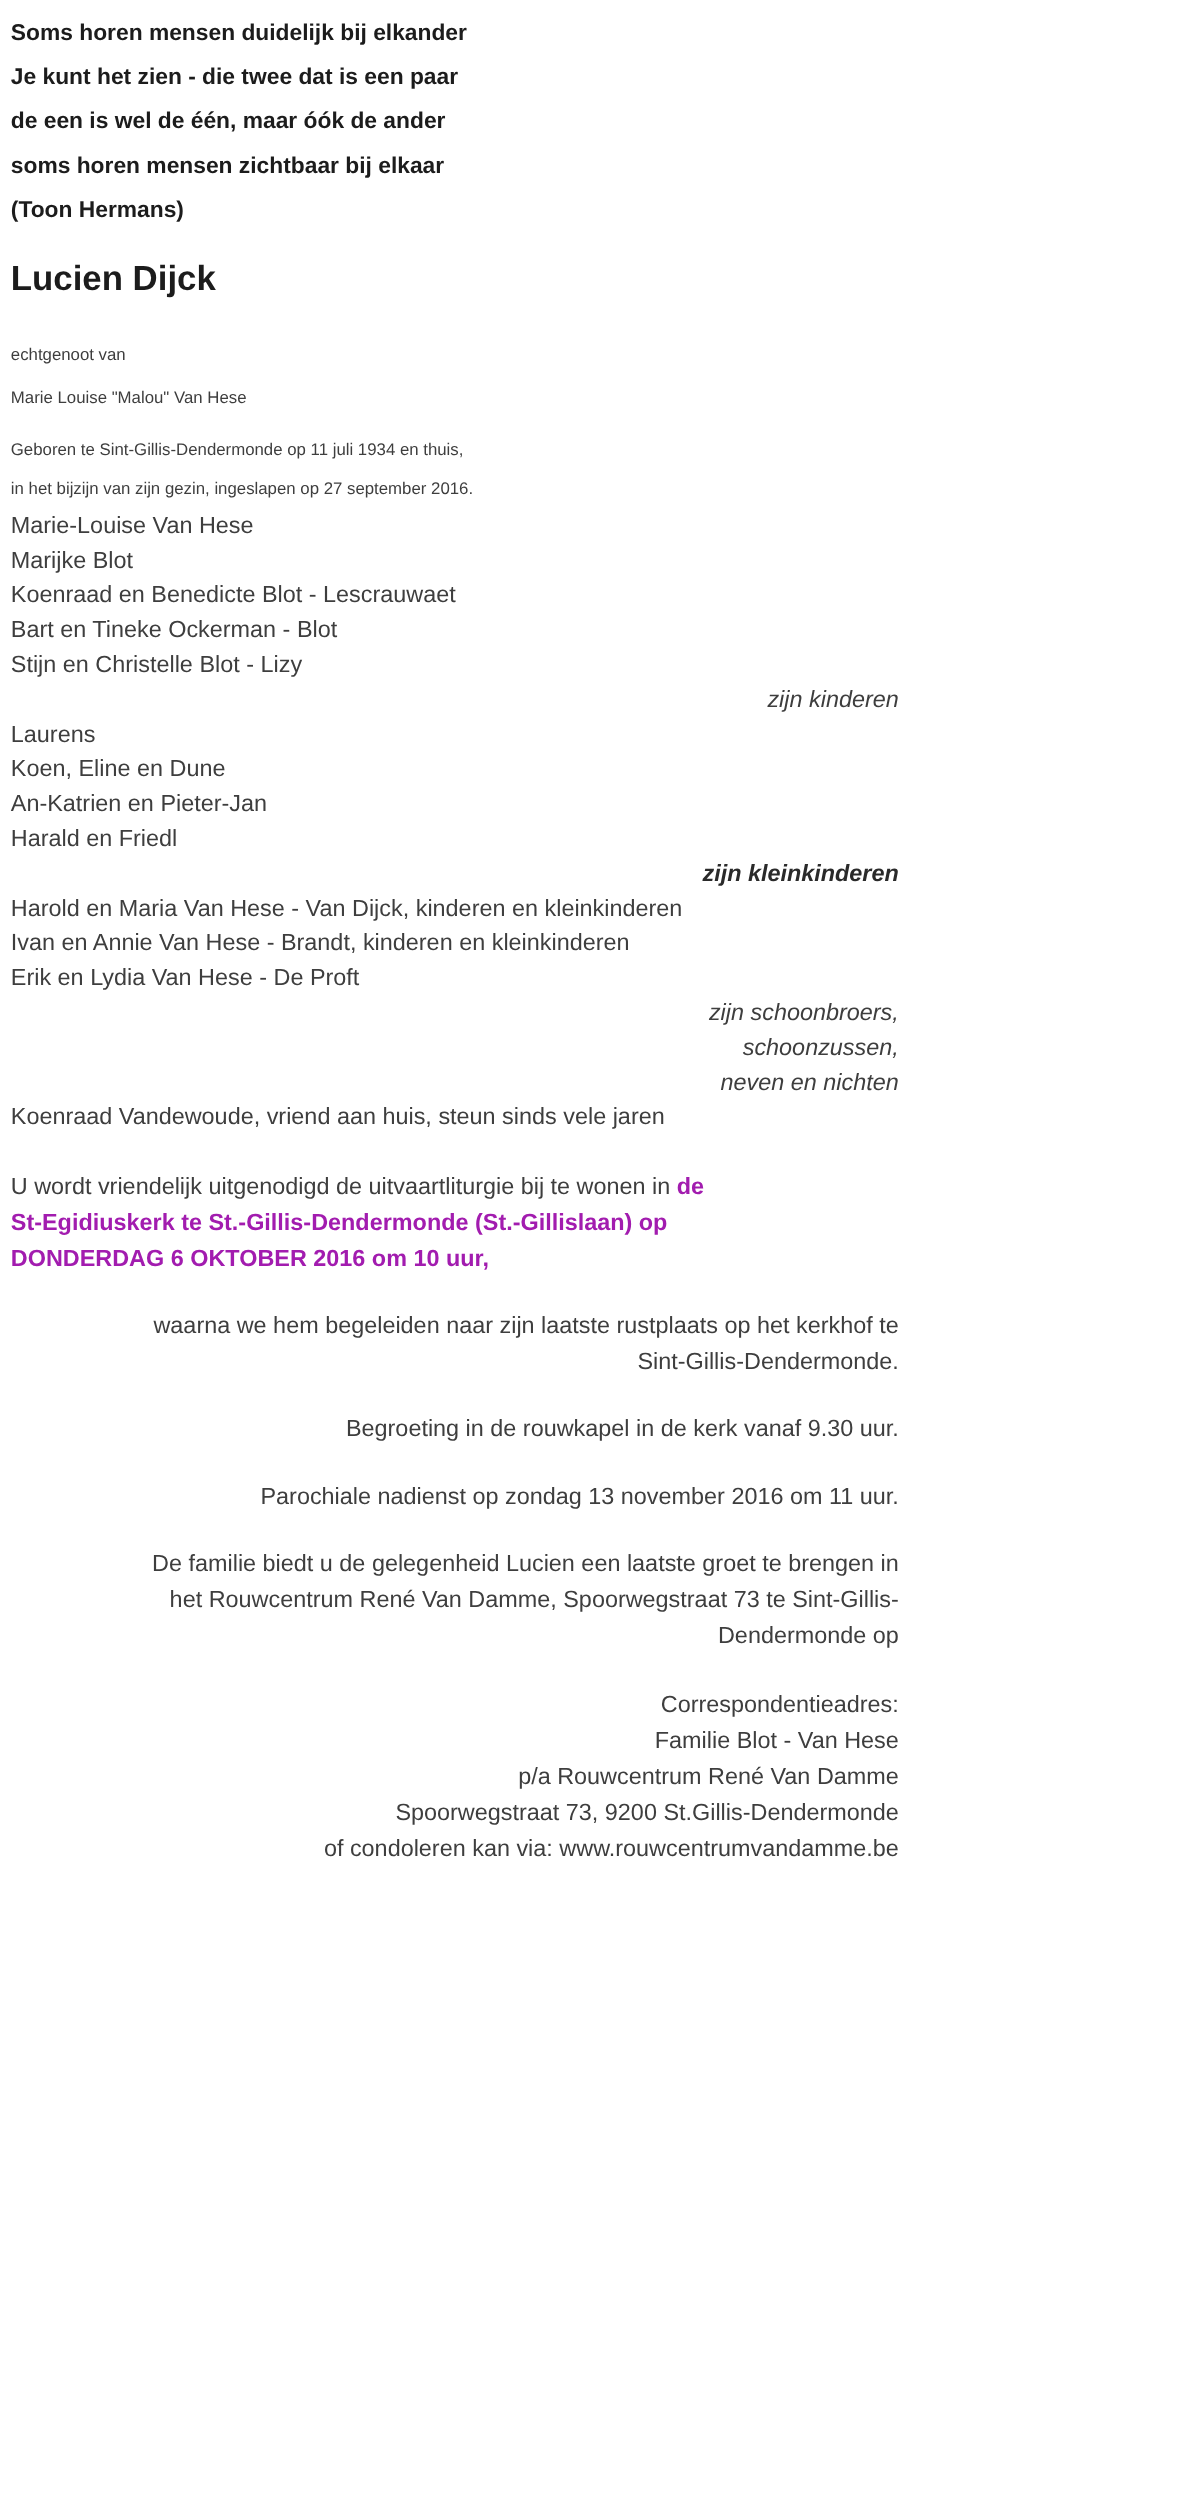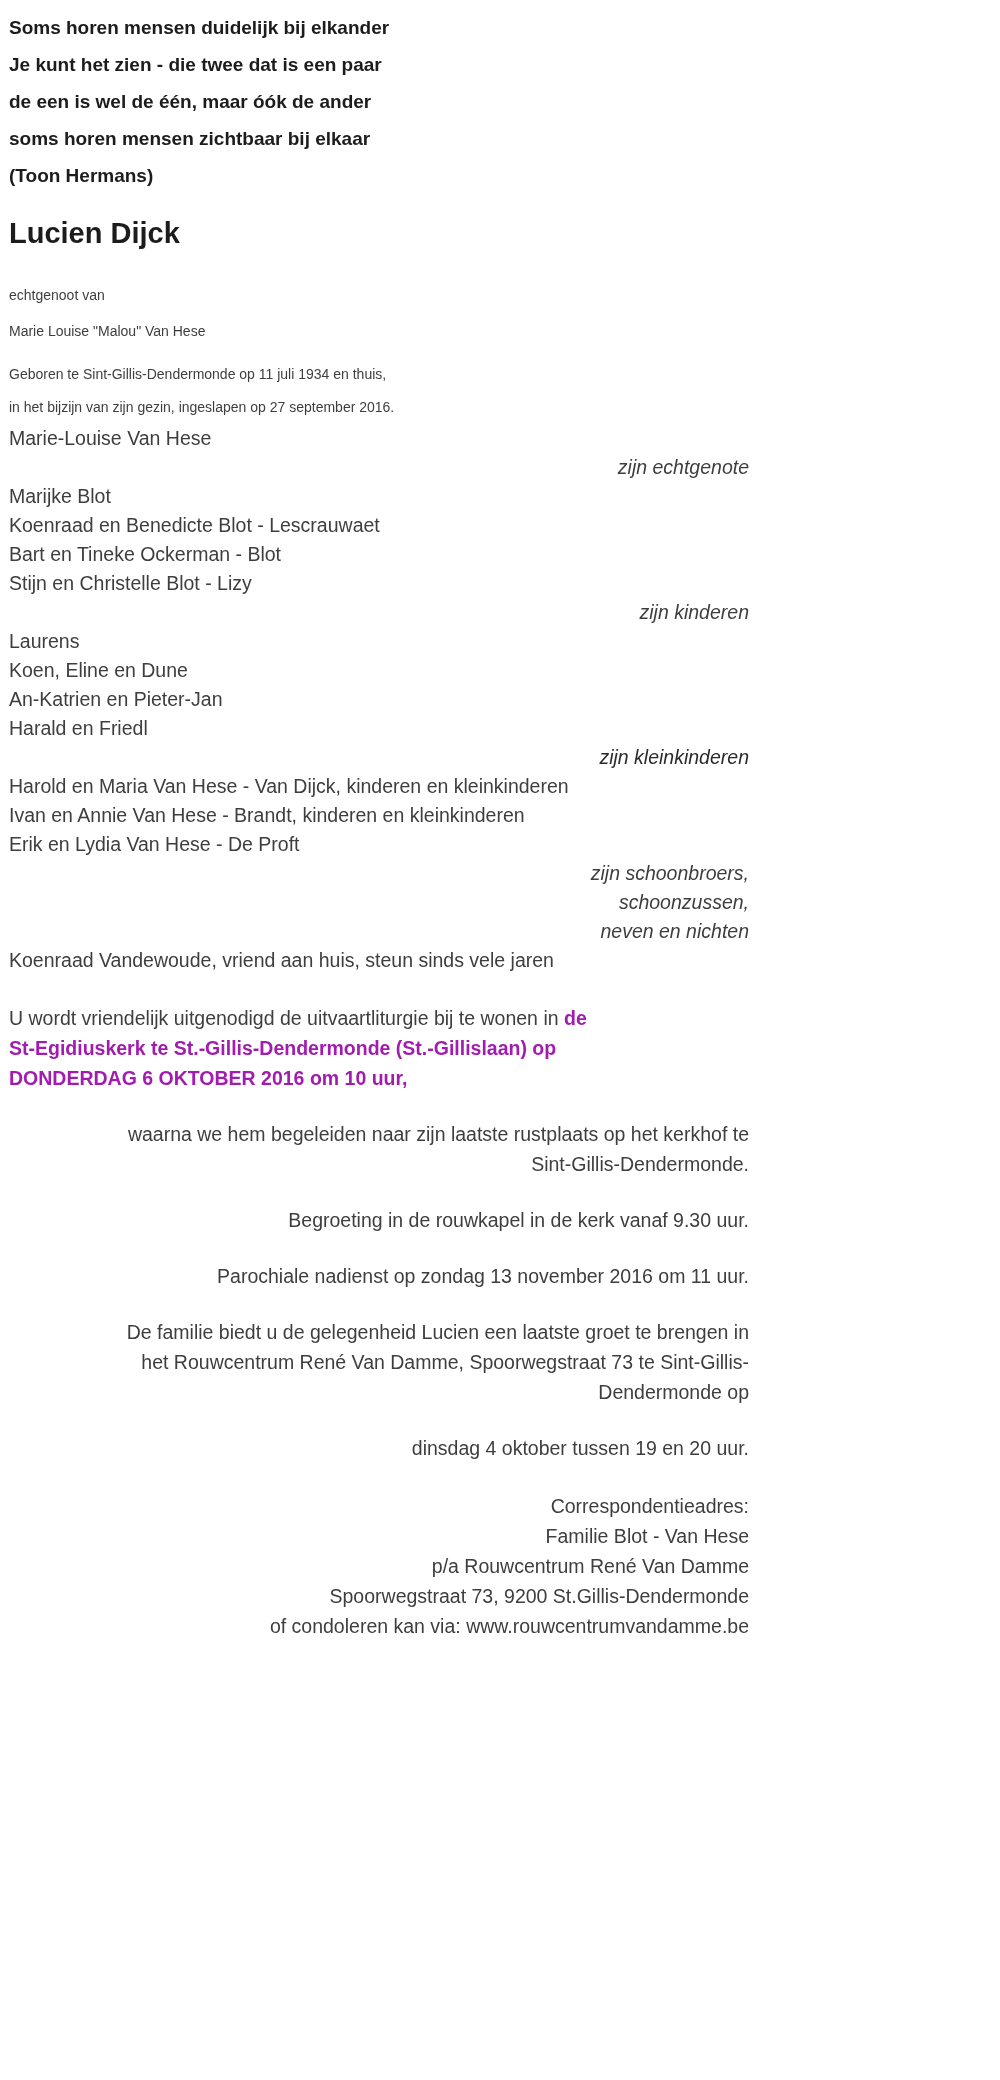--- a/index.html
+++ b/index.html
@@ -48,21 +48,21 @@
   .fline {
     font-size: 19.5px;
     line-height: 29px;
     white-space: nowrap;
   }
   .rlabel {
     font-style: italic;
     text-align: right;
     white-space: nowrap;
   }
-  .rlabel.bold { font-weight: 400; color: #2a2a2a; }
+  .rlabel.bold { font-weight: 700; color: #2a2a2a; }
   
   .para { margin-top: 28px; }
   .para2 { margin-top: 26px; text-align: right; }
   .pline {
     font-size: 19.5px;
     line-height: 30px;
     white-space: nowrap;
   }
   .strong, strong {
     font-weight: 700;
@@ -97,21 +97,20 @@
   <p class="line spouse-name">Marie Louise "Malou" Van Hese</p>
 
   <div class="life">
     <p class="line">Geboren te Sint-Gillis-Dendermonde op 11 juli 1934 en thuis,</p>
     <p class="line">in het bijzijn van zijn gezin, ingeslapen op 27 september 2016.</p>
   </div>
 
 
   <div class="family">
     <p class="fline">Marie-Louise Van Hese</p>
-    <p class="fline rlabel">zijn echtgenote</p>
 
     <p class="fline">Marijke Blot</p>
     <p class="fline">Koenraad en Benedicte Blot - Lescrauwaet</p>
     <p class="fline">Bart en Tineke Ockerman - Blot</p>
     <p class="fline">Stijn en Christelle Blot - Lizy</p>
     <p class="fline rlabel">zijn kinderen</p>
 
     <p class="fline">Laurens</p>
     <p class="fline">Koen, Eline en Dune</p>
     <p class="fline">An-Katrien en Pieter-Jan</p>
@@ -145,23 +144,20 @@
 
   <div class="para2">
     <p class="pline">Parochiale nadienst op zondag 13 november 2016 om 11 uur.</p>
   </div>
 
   <div class="para2">
     <p class="pline">De familie biedt u de gelegenheid Lucien een laatste groet te brengen in</p>
     <p class="pline">het Rouwcentrum René Van Damme, Spoorwegstraat 73 te Sint-Gillis-</p>
     <p class="pline">Dendermonde op</p>
   </div>
-  <div class="para2">
-    <p class="pline">dinsdag 4 oktober tussen 19 en 20 uur.</p>
-  </div>
 
   <div class="correspondence">
     <p class="cline">Correspondentieadres:</p>
     <p class="cline">Familie Blot - Van Hese</p>
     <p class="cline">p/a Rouwcentrum René Van Damme</p>
     <p class="cline">Spoorwegstraat 73, 9200 St.Gillis-Dendermonde</p>
     <p class="cline"><span>of condoleren kan via: </span><span class="url">www.rouwcentrumvandamme.be</span></p>
   </div>
 
 </div>

